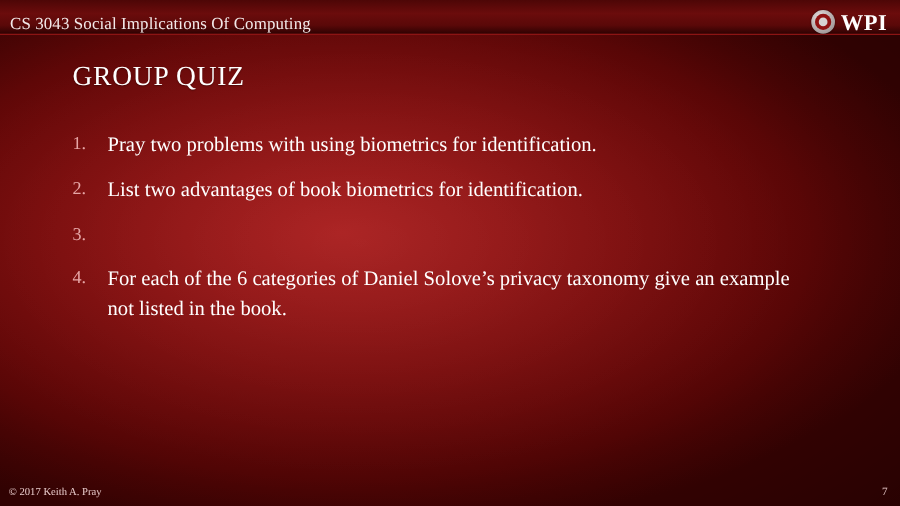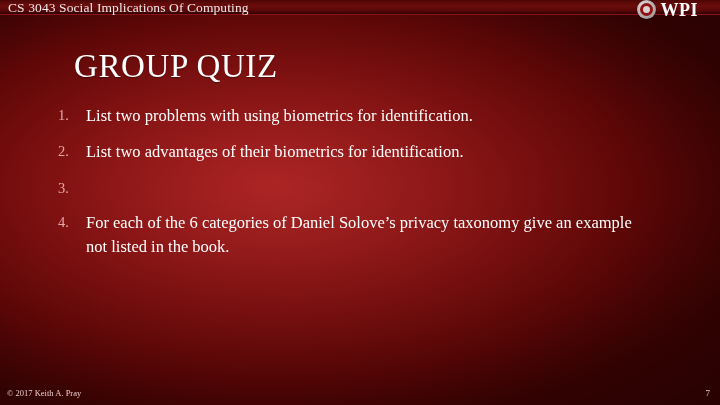--- a/index.html
+++ b/index.html
@@ -24,40 +24,40 @@
     inset: 0;
     pointer-events: none;
     background: radial-gradient(ellipse 90% 85% at 40% 48%, rgba(255,255,255,0.05) 0%, rgba(0,0,0,0) 55%, rgba(0,0,0,0.35) 100%);
   }
 
   
   .header {
     position: absolute;
     top: 0; left: 0;
     width: 720px;
-    height: 15px;
+    height: 28px;
     background: linear-gradient(to bottom, #4d0606 0%, #6b0c0c 40%, #5a0808 75%, #2e0202 100%);
     border-bottom: 1px solid #8c1414;
     box-sizing: border-box;
     display: flex;
-    align-items: flex-start;
+    align-items: flex-end;
     z-index: 5;
   }
   .header-title {
     font-size: 13.5px;
     color: #f2e9e9;
     margin-left: 8px;
     letter-spacing: 0.1px;
     white-space: nowrap;
   }
   .header-right {
     margin-left: auto;
     display: flex;
     align-items: center;
-    margin-right: 22px;
+    margin-right: 10px;
     gap: 5px;
   }
   .wpi-seal {
     width: 19px;
     height: 19px;
     border-radius: 50%;
     background: radial-gradient(circle at 38% 32%, #e8e2e2 0%, #bdb4b4 45%, #8d8585 100%);
     position: relative;
     display: inline-block;
     box-shadow: 0 0 1px #000;
@@ -83,26 +83,25 @@
     color: #ffffff;
     letter-spacing: 0.5px;
     line-height: 1;
   }
 
   
   .slide-title {
     position: absolute;
     left: 58px;
     top: 48px;
-    font-size: 33px;
+    font-size: 22px;
     letter-spacing: 0.6px;
     color: #ffffff;
     text-shadow: 0 1px 1px rgba(0,0,0,0.35);
     z-index: 3;
-    margin-left: 16px;
   }
 
   
   .body-list {
     position: absolute;
     left: 58px;
     top: 104px;
     width: 600px;
     z-index: 3;
   }
@@ -156,26 +155,26 @@
       <span class="wpi-text">WPI</span>
     </div>
   </div>
 
   <div class="slide-title">GROUP QUIZ</div>
 
   <div class="body-list">
 
     <div class="item">
       <div class="item-num">1.</div>
-      <div class="item-text">List two problems with using biometrics for identification.</div>
+      <div class="item-text">Pray two problems with using biometrics for identification.</div>
     </div>
 
     <div class="item">
       <div class="item-num">2.</div>
-      <div class="item-text">List two advantages of their biometrics for identification.</div>
+      <div class="item-text">List two advantages of book biometrics for identification.</div>
     </div>
 
     <div class="item">
       <div class="item-num">3.</div>
     </div>
 
     <div class="item">
       <div class="item-num">4.</div>
       <div class="item-text">For each of the 6 categories of Daniel Solove’s privacy taxonomy give an example not listed in the book.</div>
     </div>

